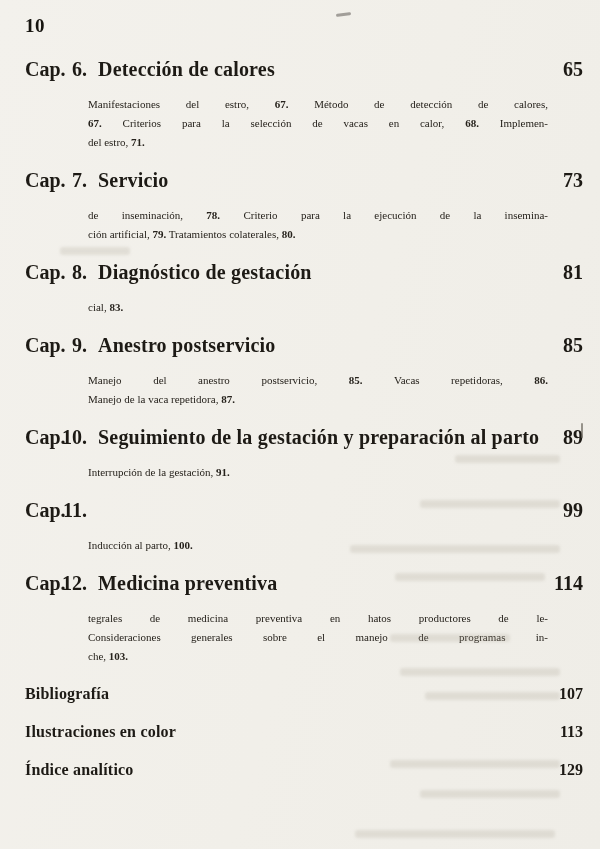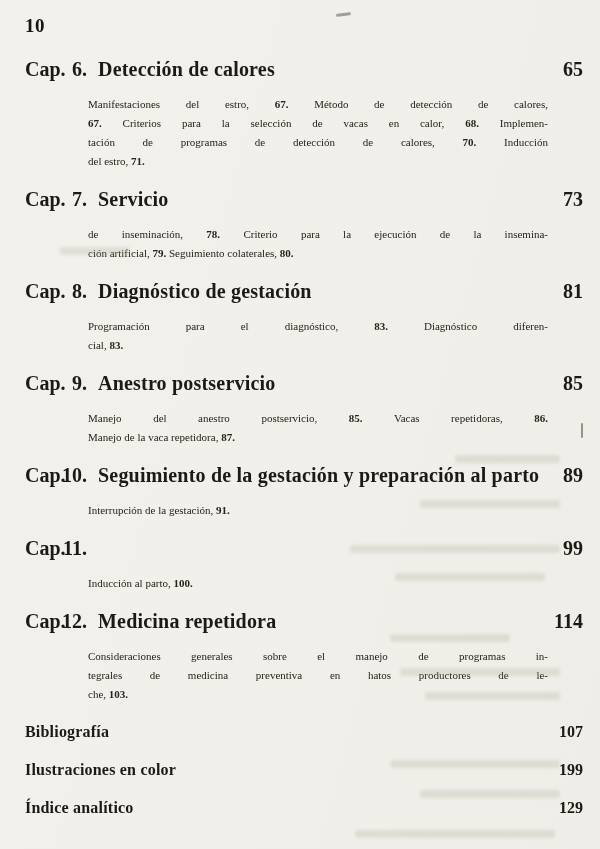--- a/index.html
+++ b/index.html
@@ -106,47 +106,45 @@
   <div class="entry">
     <div class="head">
       <span class="cap">Cap.</span>
       <span class="num">6.</span>
       <span class="title">Detección de calores</span>
       <span class="pg">65</span>
     </div>
     <div class="desc">
           <div class="desc-line just"><span>Manifestaciones del estro, </span><span class="b">67.</span><span> Método de detección de calores,</span></div>
           <div class="desc-line just"><span class="b">67.</span><span> Criterios para la selección de vacas en calor, </span><span class="b">68.</span><span> Implemen-</span></div>
-          <div class="desc-line just"><span>tación de programas de detección de calores, </span><span class="b">70.</span><span> Inducción</span></div>
           <div class="desc-line"><span>del estro, </span><span class="b">71.</span></div>
         </div>
   </div>
 
   <div class="entry">
     <div class="head">
       <span class="cap">Cap.</span>
       <span class="num">7.</span>
       <span class="title">Servicio</span>
       <span class="pg">73</span>
     </div>
     <div class="desc">
           <div class="desc-line just"><span>de inseminación, </span><span class="b">78.</span><span> Criterio para la ejecución de la insemina-</span></div>
-          <div class="desc-line"><span>ción artificial, </span><span class="b">79.</span><span> Seguimiento colaterales, </span><span class="b">80.</span></div>
+          <div class="desc-line"><span>ción artificial, </span><span class="b">79.</span><span> Tratamientos colaterales, </span><span class="b">80.</span></div>
         </div>
   </div>
 
   <div class="entry">
     <div class="head">
       <span class="cap">Cap.</span>
       <span class="num">8.</span>
       <span class="title">Diagnóstico de gestación</span>
       <span class="pg">81</span>
     </div>
     <div class="desc">
-          <div class="desc-line just"><span>Programación para el diagnóstico, </span><span class="b">83.</span><span> Diagnóstico diferen-</span></div>
           <div class="desc-line"><span>cial, </span><span class="b">83.</span></div>
         </div>
   </div>
 
   <div class="entry">
     <div class="head">
       <span class="cap">Cap.</span>
       <span class="num">9.</span>
       <span class="title">Anestro postservicio</span>
       <span class="pg">85</span>
@@ -177,40 +175,40 @@
     </div>
     <div class="desc">
           <div class="desc-line"><span>Inducción al parto, </span><span class="b">100.</span></div>
         </div>
   </div>
 
   <div class="entry">
     <div class="head">
       <span class="cap">Cap.</span>
       <span class="num">12.</span>
-      <span class="title">Medicina repetidora</span>
+      <span class="title">Medicina preventiva</span>
       <span class="pg">114</span>
     </div>
     <div class="desc">
+          <div class="desc-line just"><span>tegrales de medicina preventiva en hatos productores de le-</span></div>
           <div class="desc-line just"><span>Consideraciones generales sobre el manejo de programas in-</span></div>
-          <div class="desc-line just"><span>tegrales de medicina preventiva en hatos productores de le-</span></div>
           <div class="desc-line"><span>che, </span><span class="b">103.</span></div>
         </div>
   </div>
 </main>
 
   <section class="backmatter">
   <div class="bm-row">
     <span class="bm-title">Bibliografía</span>
     <span class="pg">107</span>
   </div>
 
   <div class="bm-row">
     <span class="bm-title">Ilustraciones en color</span>
-    <span class="pg">199</span>
+    <span class="pg">113</span>
   </div>
 
   <div class="bm-row">
     <span class="bm-title">Índice analítico</span>
     <span class="pg">129</span>
   </div>
 </section>
 
   <div class="mark-dash"></div>
   <div class="mark-tick"></div>

